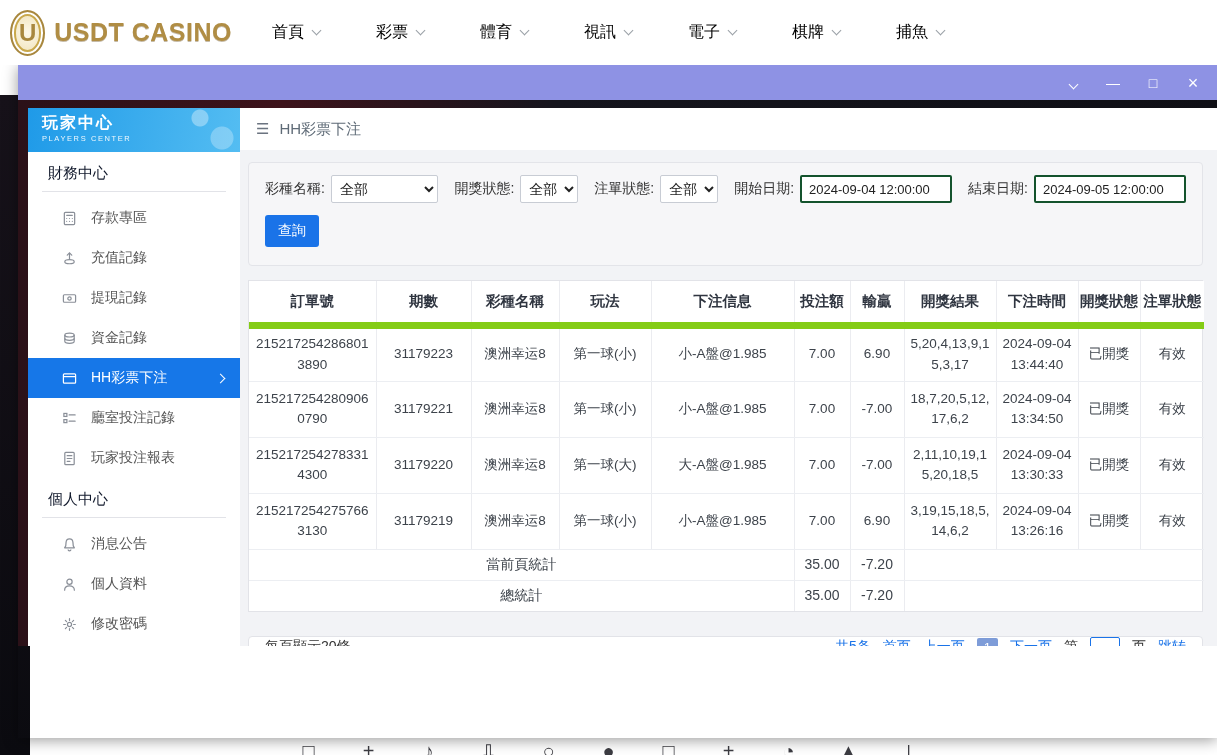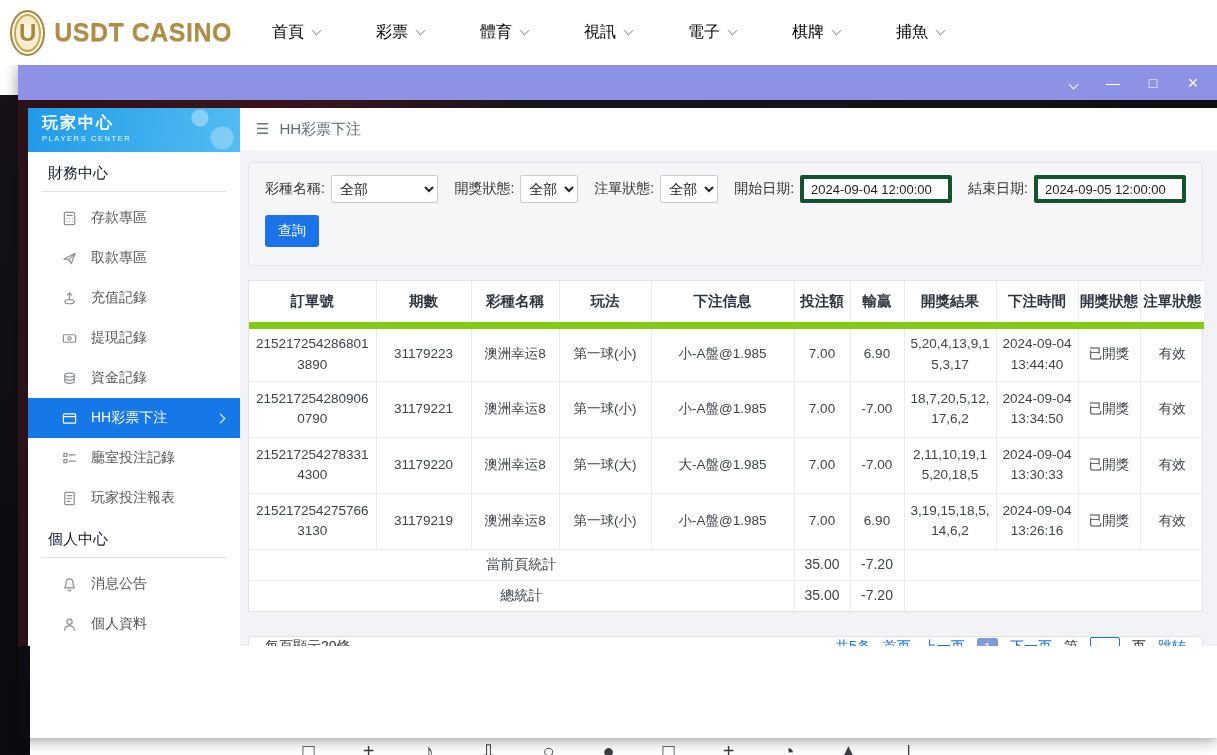--- a/index.html
+++ b/index.html
@@ -69,21 +69,21 @@
   .burger { color:#6b7480; font-size:15px; }
 
   .filter-card { margin:12px 14px 0 8px; background:#f6f6f8; border:1px solid #e3e4e9;
     border-radius:4px; padding:12px 16px 18px; }
   .filter-row { display:flex; align-items:center; font-size:14px; color:#333; }
   .f-label { margin-right:6px; white-space:nowrap; }
   .f-gap { margin-left:16px; }
   .f-select { height:28px; border:1px solid #c8ccd4; border-radius:2px; background:#fff;
     font-size:14px; padding:0 4px; color:#222; font-family:inherit; }
   .f-select.wide { width:126px; } .f-select.small { width:64px; } .f-select.smaller { width:58px; }
-  .f-date { width:152px; height:28px; border:4px solid #14532d; border-radius:2px; font-size:13px;
+  .f-date { width:152px; height:28px; border:2px solid #14532d; border-radius:2px; font-size:13px;
     padding:0 7px; color:#222; background:#fff; font-family:inherit; }
   .search-btn { margin-top:12px; background:#1a73e8; color:#fff; border:none; border-radius:3px;
     font-size:14px; padding:7px 13px; cursor:pointer; font-family:inherit; }
 
   .table-card { margin:14px 14px 0 8px; background:#fff; border:1px solid #e2e3e8; }
   table { width:100%; border-collapse:collapse; table-layout:fixed; color:#3d434b; }
   col.c0{width:127px} col.c1{width:95px} col.c2{width:88px} col.c3{width:92px} col.c4{width:143px}
   col.c5{width:56px} col.c6{width:54px} col.c7{width:92px} col.c8{width:82px} col.c9{width:62px} col.c10{width:64px}
   th { height:44px; font-size:14.5px; font-weight:bold; color:#2f3540; text-align:center;
     border-bottom:7px solid #84cc16; border-right:1px solid #ebecf0; background:#fff; }
@@ -236,26 +236,20 @@
           <div class="sb-sub">PLAYERS CENTER</div>
         </div>
 
         <div class="sb-section">財務中心</div>
         <div class="sb-items">
           <div class="sb-item">
             <svg class="icn" viewBox="0 0 16 16">
                 <use href="#ic-calc"></use>
               </svg>
             <span>存款專區</span>
-          </div>
-          <div class="sb-item">
-            <svg class="icn" viewBox="0 0 16 16">
-                <use href="#ic-send"></use>
-              </svg>
-            <span>取款專區</span>
           </div>
           <div class="sb-item">
             <svg class="icn" viewBox="0 0 16 16">
                 <use href="#ic-coinup"></use>
               </svg>
             <span>充值記錄</span>
           </div>
           <div class="sb-item">
             <svg class="icn" viewBox="0 0 16 16">
                 <use href="#ic-cash"></use>

